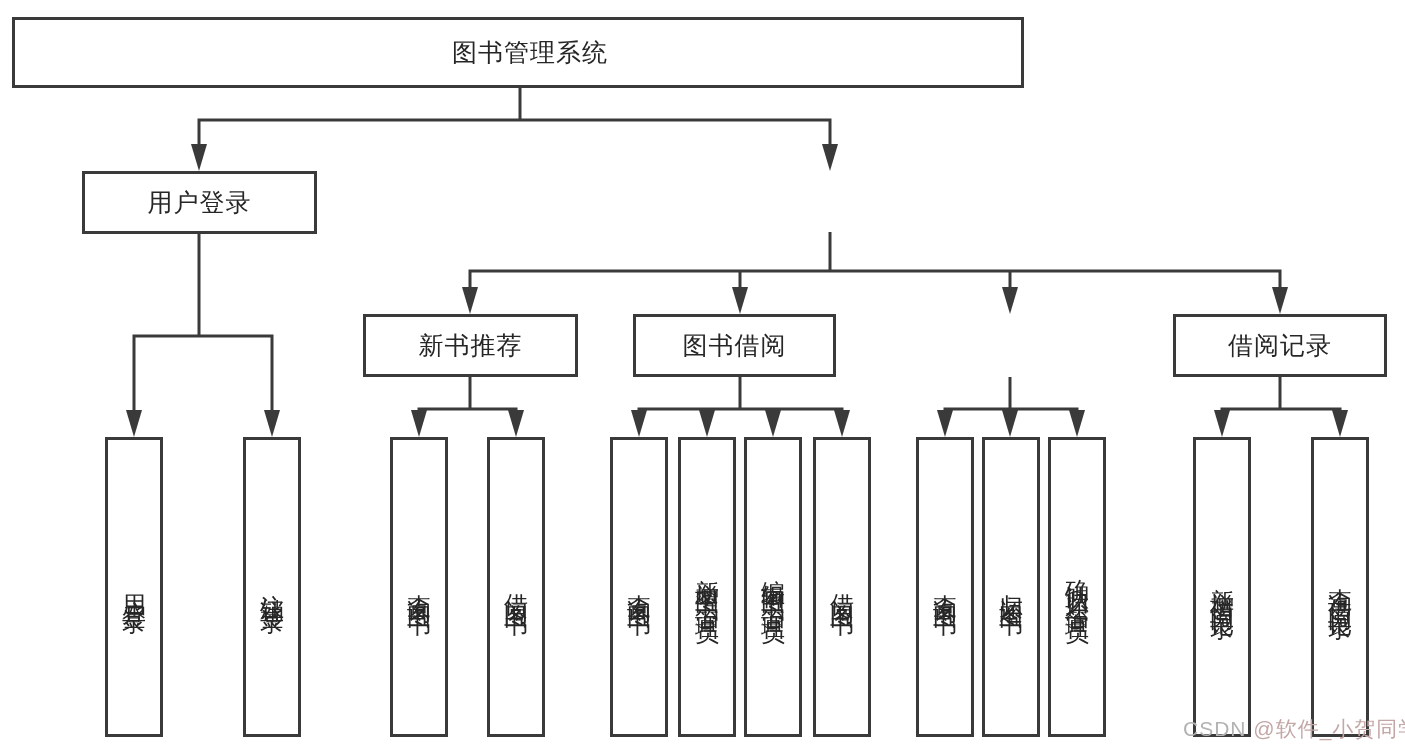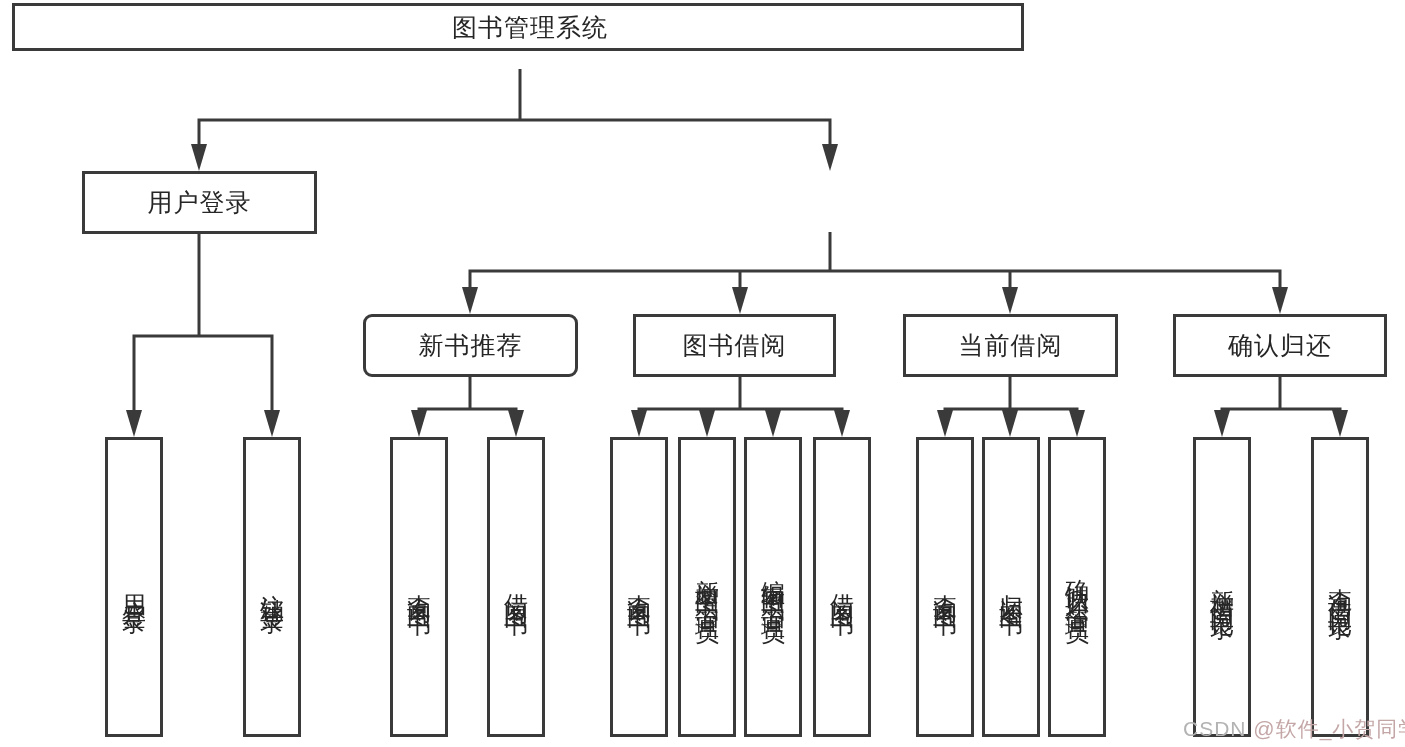--- a/index.html
+++ b/index.html
@@ -109,39 +109,36 @@
       <path d="M765 410 h16 l-8 27 z"></path>
       <path d="M834 410 h16 l-8 27 z"></path>
       <path d="M937 410 h16 l-8 27 z"></path>
       <path d="M1002 410 h16 l-8 27 z"></path>
       <path d="M1069 410 h16 l-8 27 z"></path>
       <path d="M1214 410 h16 l-8 27 z"></path>
       <path d="M1332 410 h16 l-8 27 z"></path>
     </g>
   </svg>
 
-  <div class="hbox" style="left:12px; top:3px; width:1012px; height:48px;padding-left:24px;">
+  <div class="hbox" style="left:12px; top:17px; width:1012px; height:71px;padding-left:24px;">
     <span>图书管理系统</span>
   </div>
 
   <div class="hbox" style="left:82px; top:171px; width:235px; height:63px;">
     <span>用户登录</span>
   </div>
 
-  <div class="hbox" style="left:363px; top:314px; width:215px; height:63px;border-radius:9px;">
+  <div class="hbox" style="left:363px; top:314px; width:215px; height:63px;">
     <span>新书推荐</span>
   </div>
   <div class="hbox" style="left:633px; top:314px; width:203px; height:63px;">
     <span>图书借阅</span>
   </div>
-  <div class="hbox" style="left:903px; top:314px; width:215px; height:63px;">
-    <span>当前借阅</span>
-  </div>
   <div class="hbox" style="left:1173px; top:314px; width:214px; height:63px;">
-    <span>确认归还</span>
+    <span>借阅记录</span>
   </div>
 
   <div class="vbox" style="left:105px; top:437px; width:58px; height:300px;">
     <span class="vtext">用户登录</span>
   </div>
   <div class="vbox" style="left:243px; top:437px; width:58px; height:300px;">
     <span class="vtext">注销登录</span>
   </div>
 
   <div class="vbox" style="left:390px; top:437px; width:58px; height:300px;">

